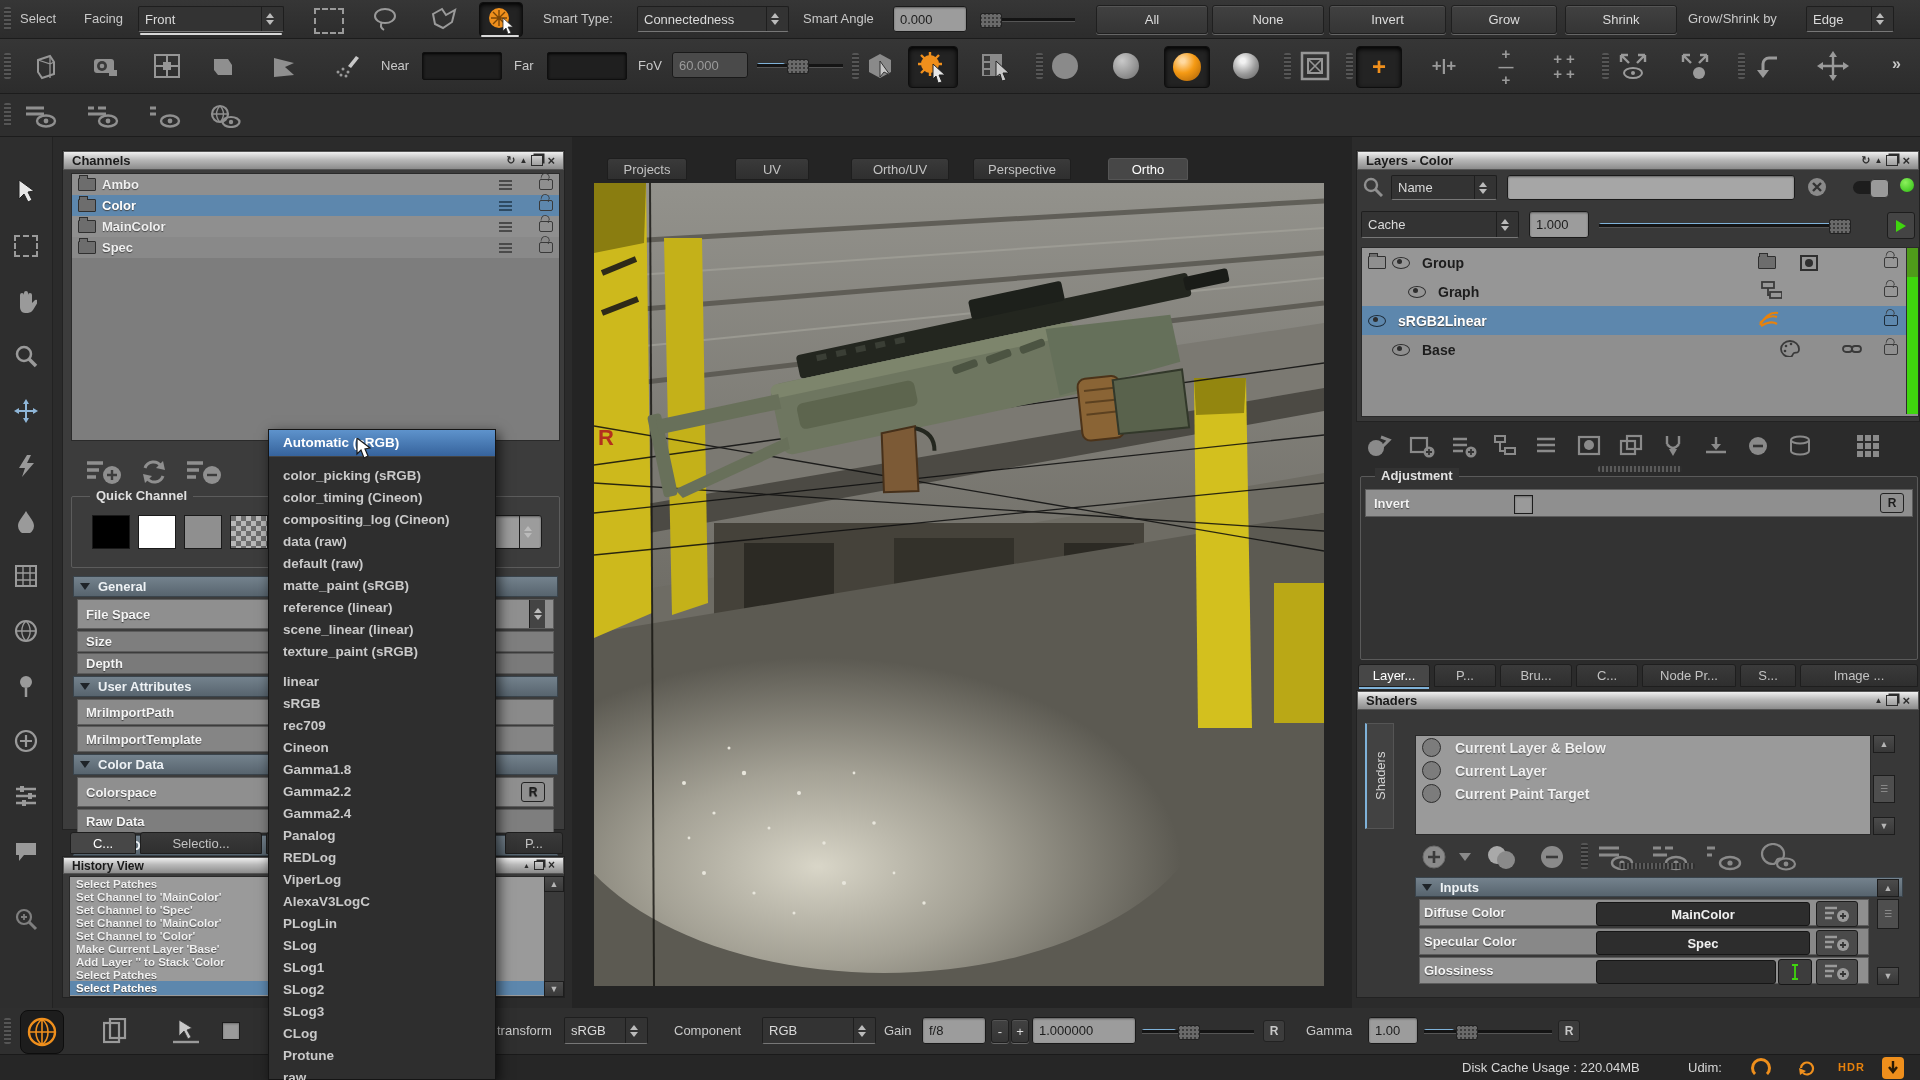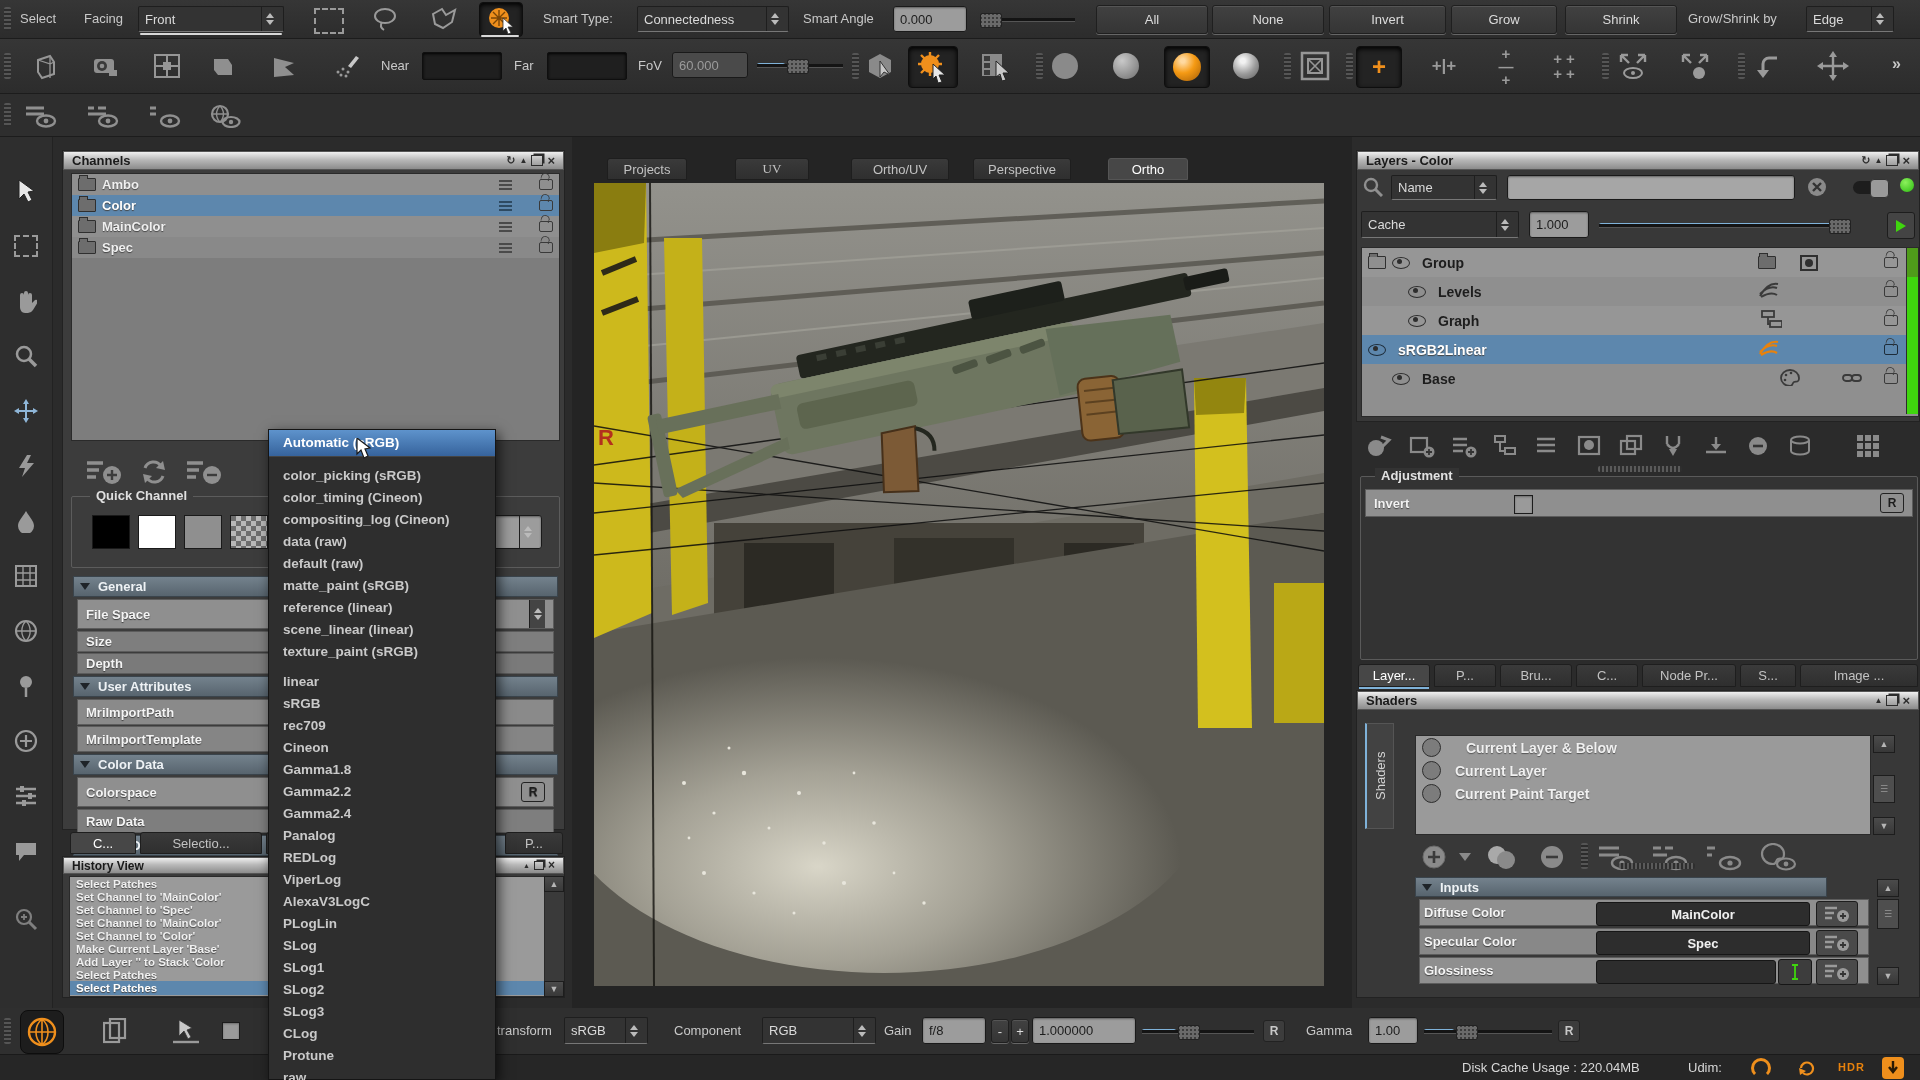--- a/index.html
+++ b/index.html
@@ -659,21 +659,21 @@
         </div>
     </div>
     <div class="scrbtn" style="left:481px;top:19px;height:14px;">▲</div>
     <div class="scrbtn" style="left:481px;top:124px;height:14px;">▼</div>
   </div>
 
   <div class="abs" style="left:572px;top:137px;width:780px;height:943px;background:#242424;">
     <div class="tab" style="left:35px;top:21px;width:80px;height:22px;">
         <span>Projects</span>
       </div>
-    <div class="tab" style="left:163px;top:21px;width:74px;height:22px;font-family:Liberation Serif, serif;">
+    <div class="tab" style="left:163px;top:21px;width:74px;height:22px;">
         <span>UV</span>
       </div>
     <div class="tab" style="left:279px;top:21px;width:98px;height:22px;">
         <span>Ortho/UV</span>
       </div>
     <div class="tab" style="left:401px;top:21px;width:98px;height:22px;">
         <span>Perspective</span>
       </div>
     <div class="tab active" style="left:536px;top:21px;width:80px;height:22px;border-color:#555;">
         <span>Ortho</span>
@@ -866,30 +866,20 @@
         <span style="margin-left:6px;">Group</span>
         <span style="margin-left:auto;display:flex;gap:24px;align-items:center;margin-right:60px;">
           <span class="folder"></span>
           <svg width="18" height="16">
               <rect x="1" y="1" width="16" height="14" fill="none" stroke="#2f2f2f" stroke-width="2"></rect>
               <circle cx="9" cy="8" r="4" fill="#2f2f2f"></circle>
             </svg>
         </span>
         <span class="lockic" style="margin-right:14px;"></span>
       </div>
-      <div class="listrow" style="height:29px;background:#8f8f8f;color:#1d1d1d;text-shadow:none;font-size:14px;padding-left:46px;">
-        <span class="eye"></span>
-        <span style="margin-left:6px;">Levels</span>
-        <span style="margin-left:auto;margin-right:98px;">
-          <svg width="22" height="16">
-              <path d="M2 14 q8 -14 18 -12 M2 12 q9 -9 17 -6 M3 15 q10 -6 16 -2" fill="none" stroke="#3a3a3a" stroke-width="2"></path>
-            </svg>
-        </span>
-        <span class="lockic" style="margin-right:14px;"></span>
-      </div>
       <div class="listrow" style="height:29px;background:#969696;color:#1d1d1d;text-shadow:none;font-size:14px;padding-left:46px;">
         <span class="eye"></span>
         <span style="margin-left:6px;">Graph</span>
         <span style="margin-left:auto;margin-right:96px;">
           <svg width="24" height="18">
               <rect x="4" y="1" width="12" height="6" fill="none" stroke="#3a3a3a" stroke-width="1.8"></rect>
               <rect x="12" y="11" width="12" height="6" fill="none" stroke="#3a3a3a" stroke-width="1.8"></rect>
               <path d="M10 7 v7 h2" fill="none" stroke="#3a3a3a" stroke-width="1.8"></path>
             </svg>
         </span>
@@ -1061,21 +1051,21 @@
         <span style="font-size:8px;">▲</span>
         <span class="sq"></span>
         <span style="font-size:13px;">×</span>
       </span>
     </div>
     <div class="abs vtext" style="left:8px;top:32px;width:26px;height:104px;background:#424242;border:1px solid #555;border-right:2px solid #7fb2d9;color:#d5d5d5;display:flex;align-items:center;justify-content:center;font-size:13px;">
       <span>Shaders</span>
     </div>
 
     <div class="abs" style="left:58px;top:44px;width:454px;height:98px;background:#9a9a9a;border:1px solid #2a2a2a;">
-      <div class="listrow" style="height:23px;color:#2a2a2a;text-shadow:none;font-size:14px;gap:25px;">
+      <div class="listrow" style="height:23px;color:#2a2a2a;text-shadow:none;font-size:14px;gap:14px;">
         <span class="radio"></span>
           <span style="color:#f0f0f0;text-shadow:0 1px 1px #555;">Current Layer &amp; Below</span>
       </div>
       <div class="listrow" style="height:23px;font-size:14px;gap:14px;">
         <span class="radio"></span>
           <span style="color:#f0f0f0;text-shadow:0 1px 1px #555;">Current Layer</span>
       </div>
       <div class="listrow" style="height:23px;font-size:14px;gap:14px;">
         <span class="radio"></span>
           <span style="color:#f0f0f0;text-shadow:0 1px 1px #555;">Current Paint Target</span>
@@ -1139,21 +1129,21 @@
       </div>
     <div class="ibox" style="left:400px;top:150px;width:42px;height:32px;">
         <svg width="38" height="28">
           <path d="M14 1 a11 10 0 1 0 0 20 c4 0 2.5 -4 5 -5 c2.5 -1 6 1.5 6 -5 a11 10 0 0 0 -11 -10z" fill="none" stroke="#8a8a8a" stroke-width="2.2"></path>
           <ellipse cx="27" cy="21" rx="9" ry="5.5" fill="none" stroke="#8a8a8a" stroke-width="2.2"></ellipse>
           <circle cx="27" cy="21" r="2.4" fill="#8a8a8a"></circle>
         </svg>
       </div>
     <div class="grip-h" style="left:262px;top:172px;width:76px;"></div>
 
-    <div class="grouphdr" style="left:58px;top:186px;width:412px;height:20px;">
+    <div class="grouphdr" style="left:58px;top:186px;width:488px;height:20px;">
         <span class="tri"></span>
         <span>Inputs</span>
       </div>
     <div class="prow" style="left:62px;top:208px;width:450px;height:27px;padding:0 4px;">
       <span style="width:162px;">Diffuse Color</span>
       <span class="abs" style="left:176px;top:2px;width:212px;height:22px;background:#2d2d2d;border:1px solid #161616;border-radius:3px;color:#f0f0f0;display:flex;align-items:center;justify-content:center;font-weight:bold;">
           <span>MainColor</span>
         </span>
       <span class="abs ibox" style="left:396px;top:1px;width:40px;height:24px;background:#4a4a4a;border:1px solid #1d1d1d;border-radius:3px;">
           <svg width="26" height="18">

